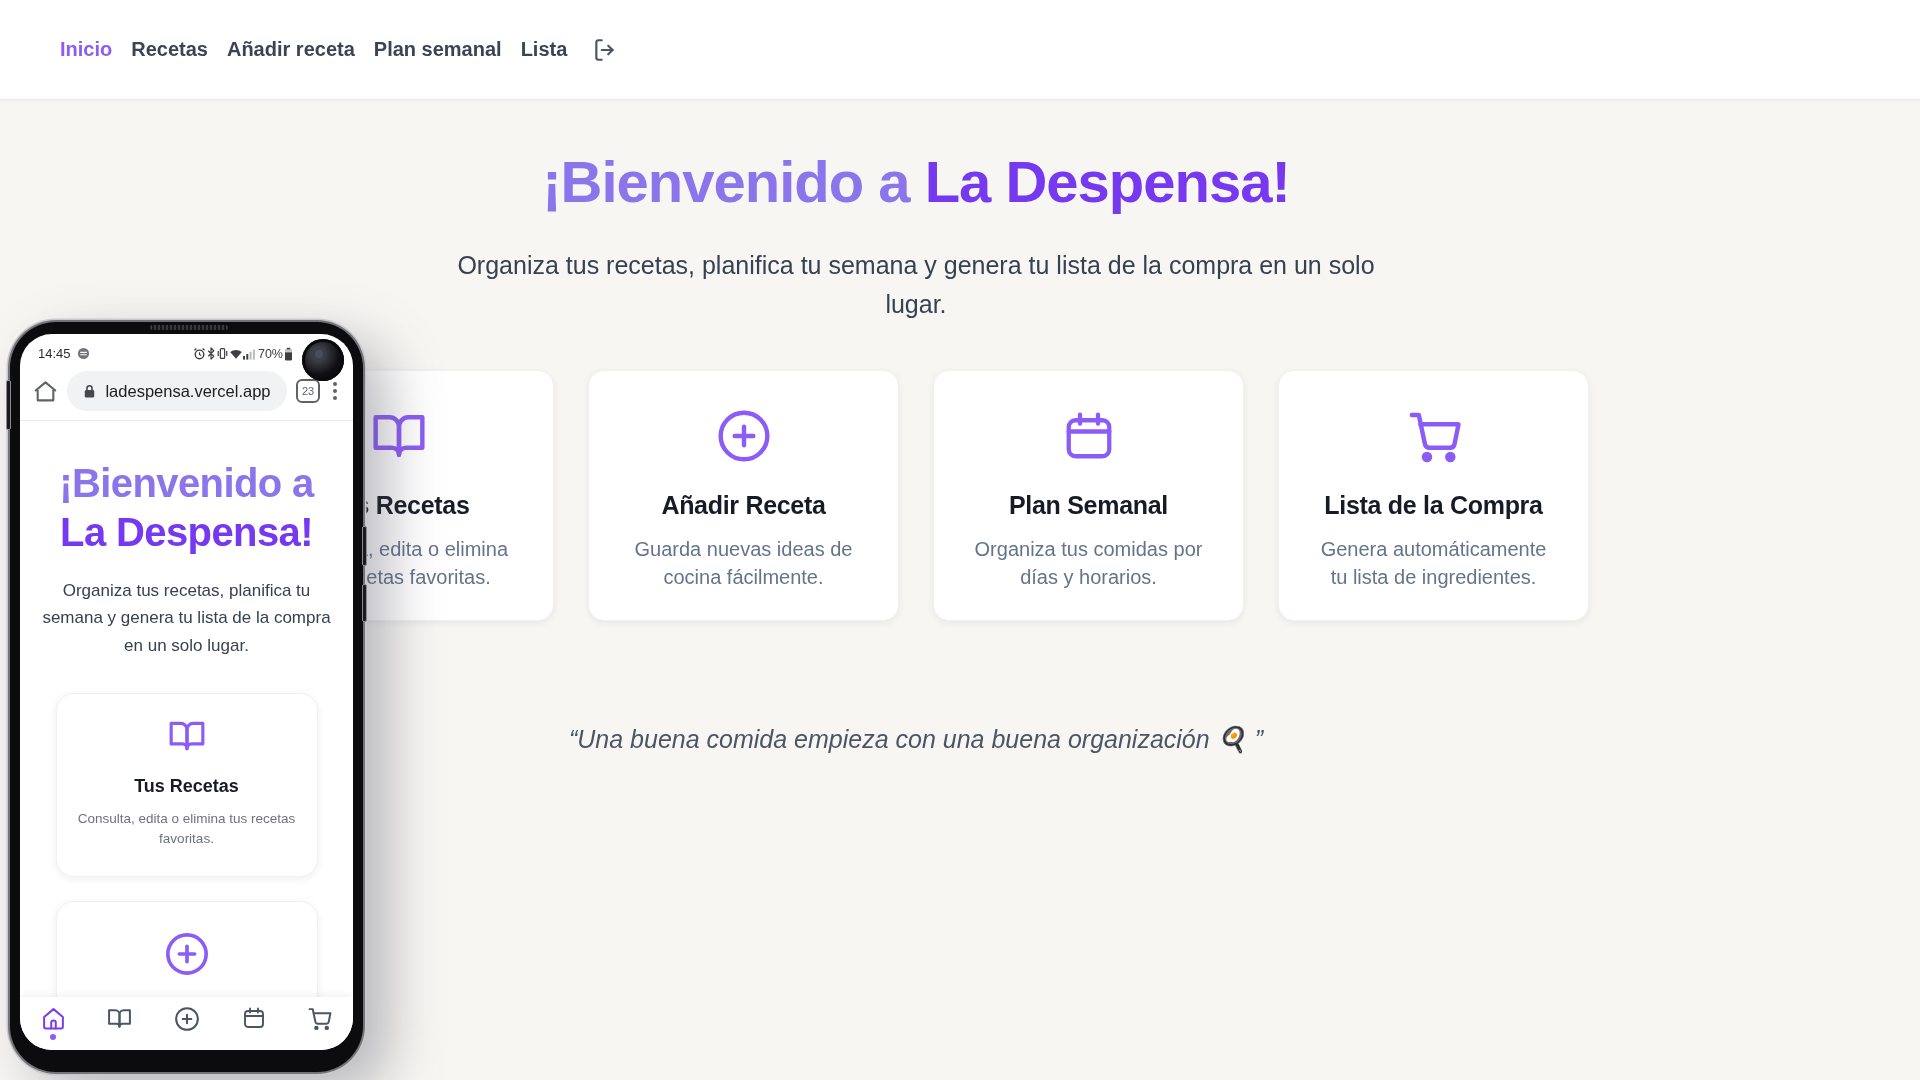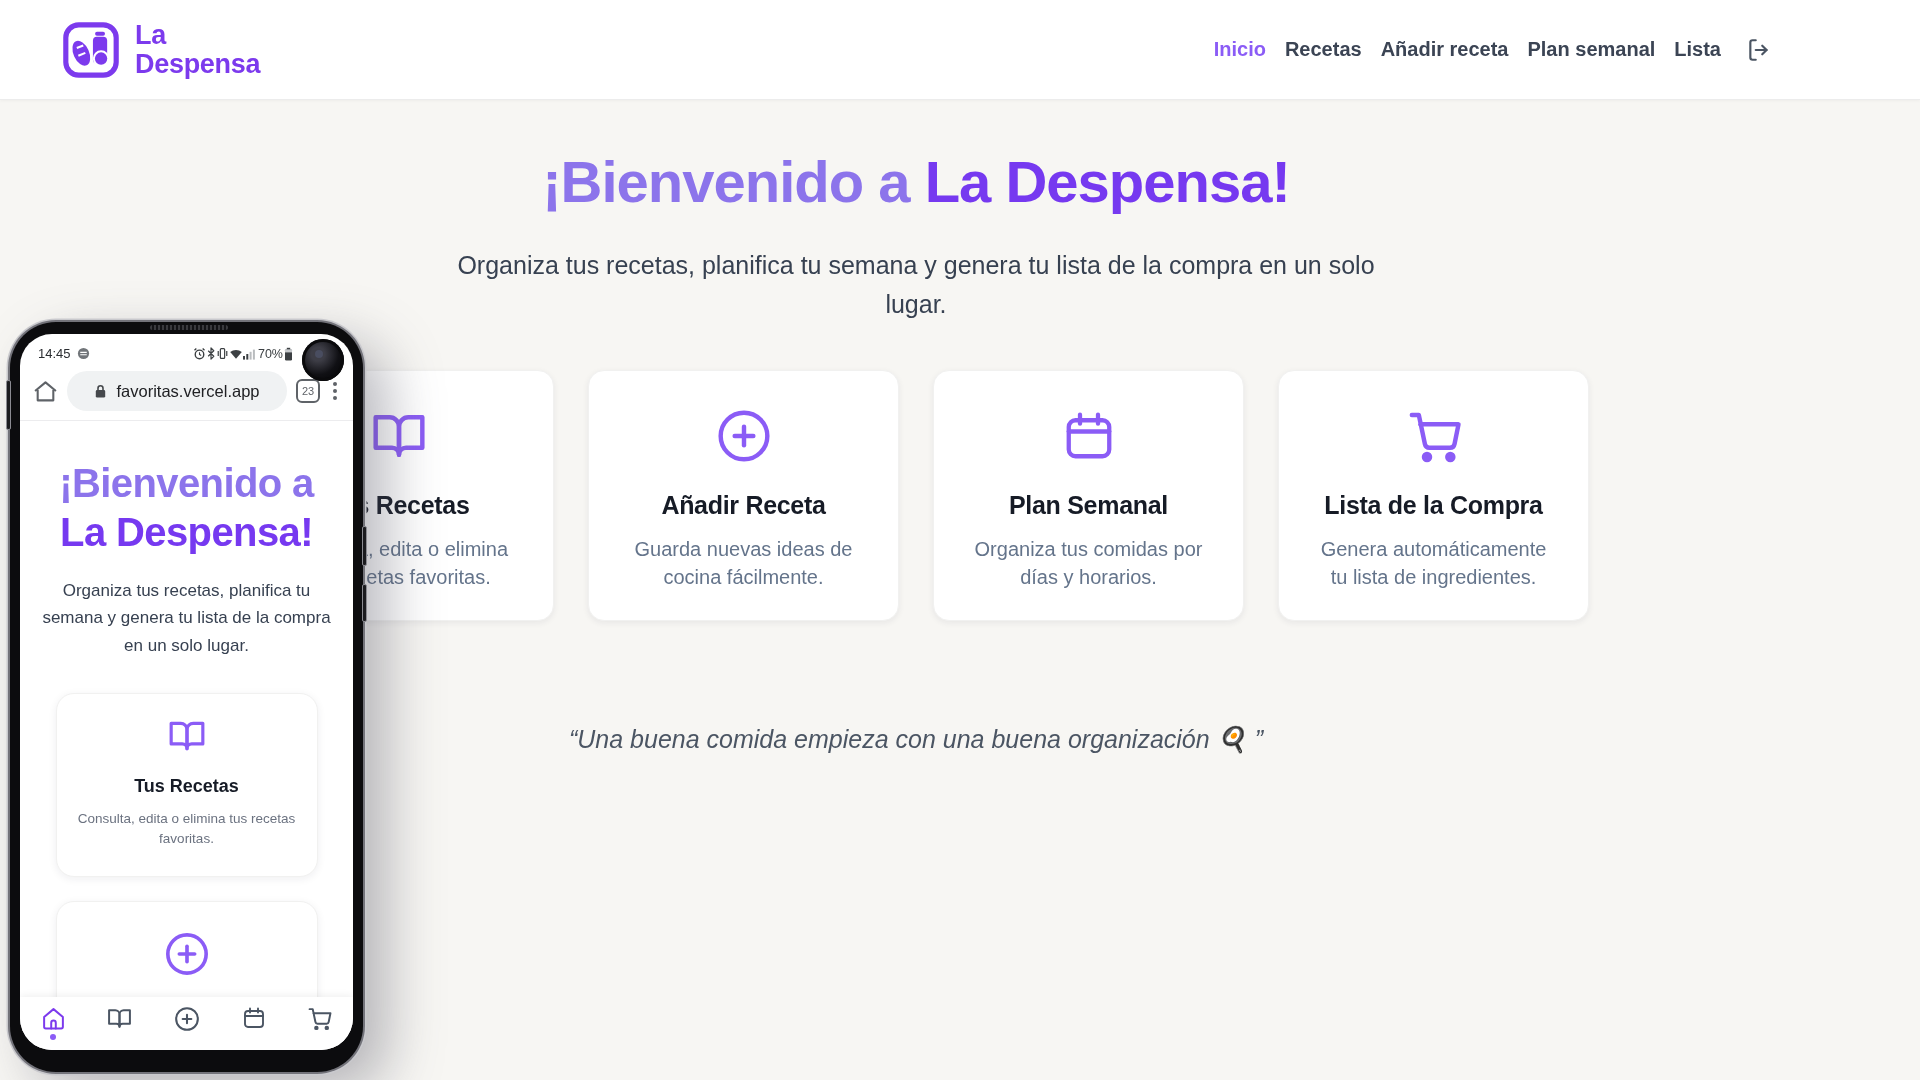--- a/index.html
+++ b/index.html
@@ -133,37 +133,20 @@
   }
   .m-nav .item { display:flex; flex-direction:column; align-items:center; gap:3px; cursor:pointer; }
   .m-nav .dot { width:6px; height:6px; border-radius:50%; background:#8b5cf6; }
 
   svg { display:block; }
 </style>
 </head>
 <body>
 
 <div class="header">
-  <div class="logo">
-    <span>
-      <svg width="62" height="62" viewBox="0 0 48 48">
-        <rect x="4.5" y="4.5" width="39" height="39" rx="10" fill="none" stroke="#7c3aed" stroke-width="4"></rect>
-        <ellipse cx="16.5" cy="26.5" rx="6" ry="10.2" transform="rotate(-24 16.5 26.5)" fill="#7c3aed"></ellipse>
-        <line x1="13" y1="22.5" x2="18" y2="20.5" stroke="#ffffff" stroke-width="1.6"></line>
-        <line x1="14.2" y1="28.5" x2="19.6" y2="26.2" stroke="#ffffff" stroke-width="1.6"></line>
-        <rect x="25.5" y="13.8" width="11" height="20.5" rx="3" fill="#7c3aed"></rect>
-        <rect x="27.2" y="9.8" width="7.6" height="3.2" rx="1.4" fill="#7c3aed"></rect>
-        <circle cx="31.8" cy="30.6" r="5.6" fill="#7c3aed" stroke="#ffffff" stroke-width="1.6"></circle>
-      </svg>
-    </span>
-    <div class="logo-text">
-      <div>La</div>
-      <div>Despensa</div>
-    </div>
-  </div>
 
   <nav class="nav">
     <a class="active">Inicio</a>
     <a>Recetas</a>
     <a>Añadir receta</a>
     <a>Plan semanal</a>
     <a>Lista</a>
     <span class="logout">
       <span>
         <svg width="26" height="26" viewBox="0 0 24 24" fill="none" stroke="#4b5563" stroke-width="2" stroke-linecap="round" stroke-linejoin="round">
@@ -308,21 +291,21 @@
             <path d="M2 11.5 12 3.2 22 11.5"></path>
           </svg>
         </span>
         <div class="url-pill">
           <span>
             <svg width="13" height="15" viewBox="0 0 13 15">
               <rect x="1.8" y="6" width="9.4" height="7.6" rx="1.4" fill="#45484c"></rect>
               <path d="M4 6V4.2a2.5 2.5 0 0 1 5 0V6" fill="none" stroke="#45484c" stroke-width="1.6"></path>
             </svg>
           </span>
-          <span class="url-text">favoritas.vercel.app</span>
+          <span class="url-text">ladespensa.vercel.app</span>
         </div>
         <div class="tab-box">23</div>
         <div class="menu-dots">
             <i></i>
             <i></i>
             <i></i>
           </div>
       </div>
 
       <div class="m-content">

